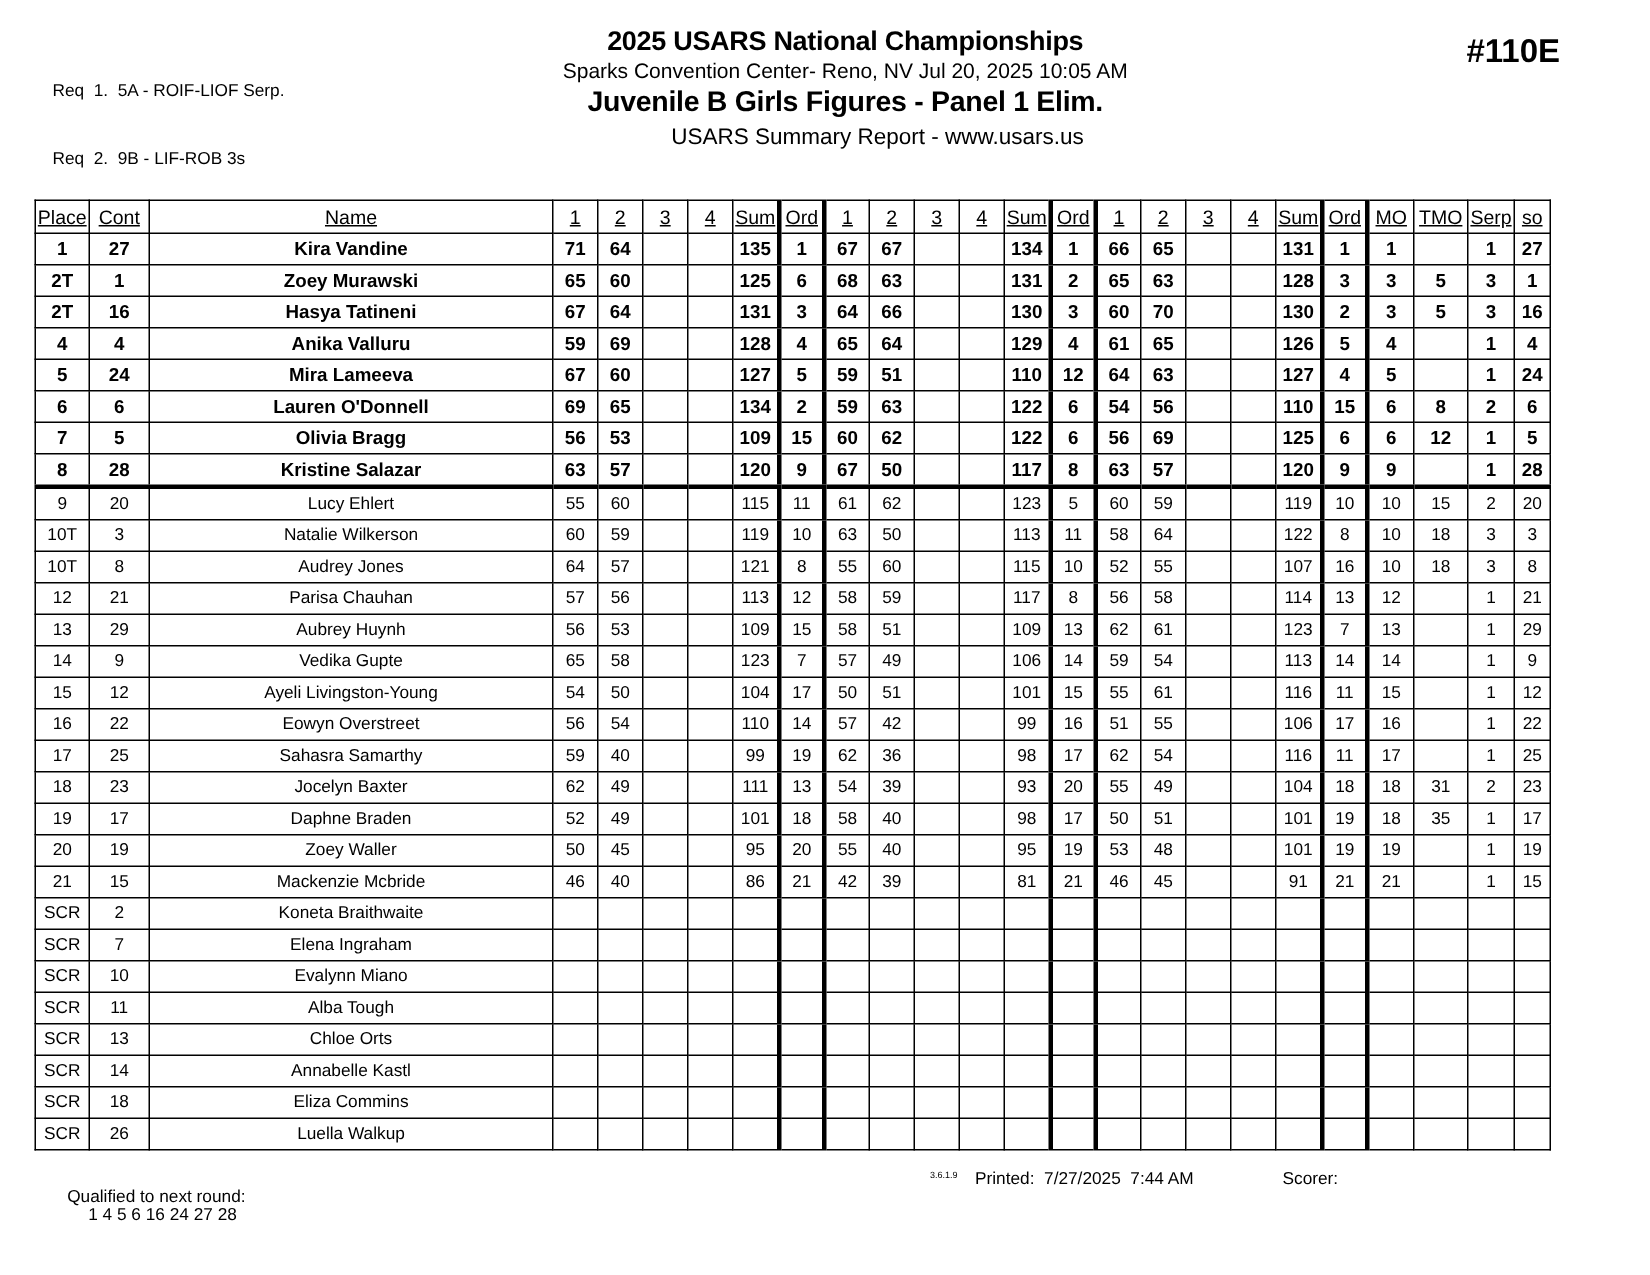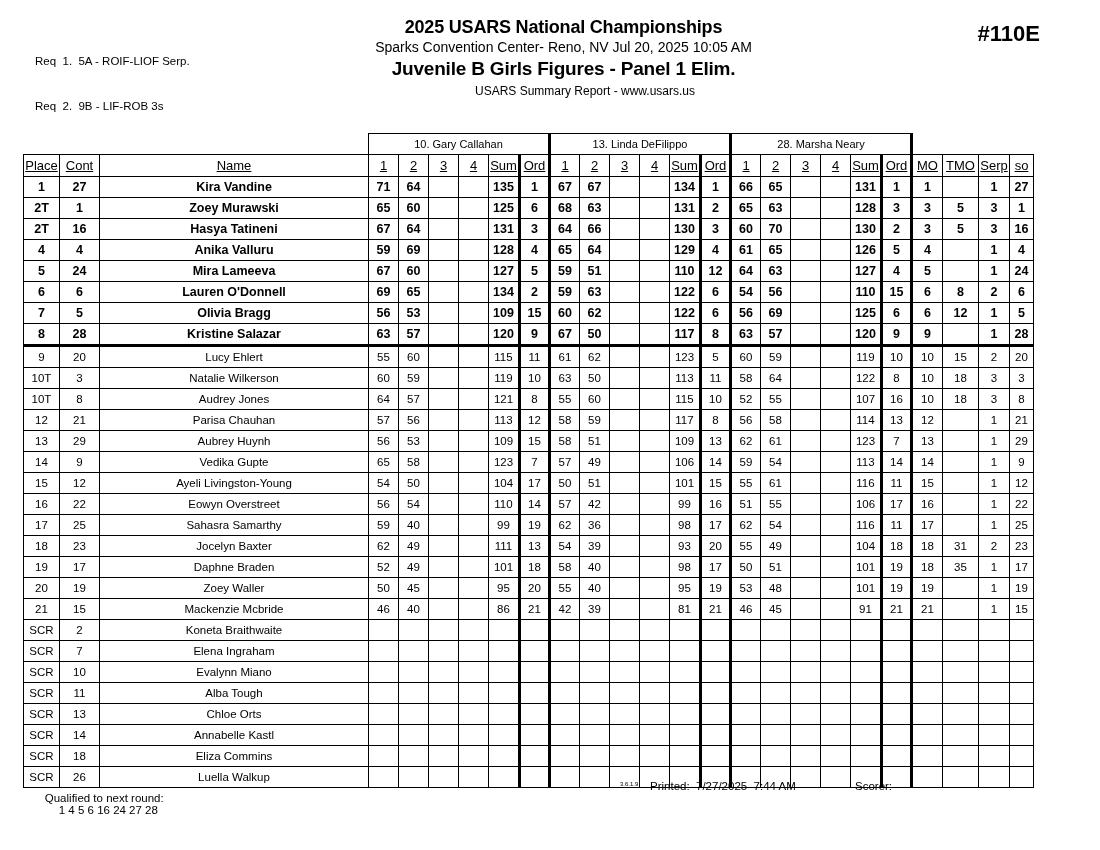--- a/index.html
+++ b/index.html
@@ -50,21 +50,21 @@
     font-weight: normal;
     line-height: 19px;
   }
   .t-event {
     font-size: 19px;
     font-weight: bold;
     line-height: 24px;
     letter-spacing: -0.2px;
   }
   .t-report {
-    font-size: 12px;
+    font-size: 15px;
     font-weight: normal;
     line-height: 21px;
     margin-left: 43px;
   }
 
   .event-number {
     position: absolute;
     right: 60px;
     top: 21px;
     font-size: 22px;
@@ -206,27 +206,20 @@
         <col class="c-num">
         <col class="c-num">
         <col class="c-sum">
         <col class="c-ord">
       <col class="c-mo">
         <col class="c-tmo">
         <col class="c-rule">
         <col class="c-so">
     </colgroup>
     <tbody id="table-body">
-        <tr>
-          <td class="jb-empty" colspan="3"></td>
-          <td class="judge-name" colspan="6">10.  Gary Callahan</td>
-          <td class="judge-name thickL" colspan="6">13.  Linda DeFilippo</td>
-          <td class="judge-name thickL" colspan="6">28.  Marsha Neary</td>
-          <td class="jb-empty thickL" colspan="4"></td>
-        </tr>
         <tr class="colhead">
           <td>Place</td>
           <td>Cont</td>
           <td class="lbl-left">Name</td>
           <td>1</td>
           <td>2</td>
           <td>3</td>
           <td>4</td>
           <td>Sum</td>
           <td class="thickL">Ord</td>

